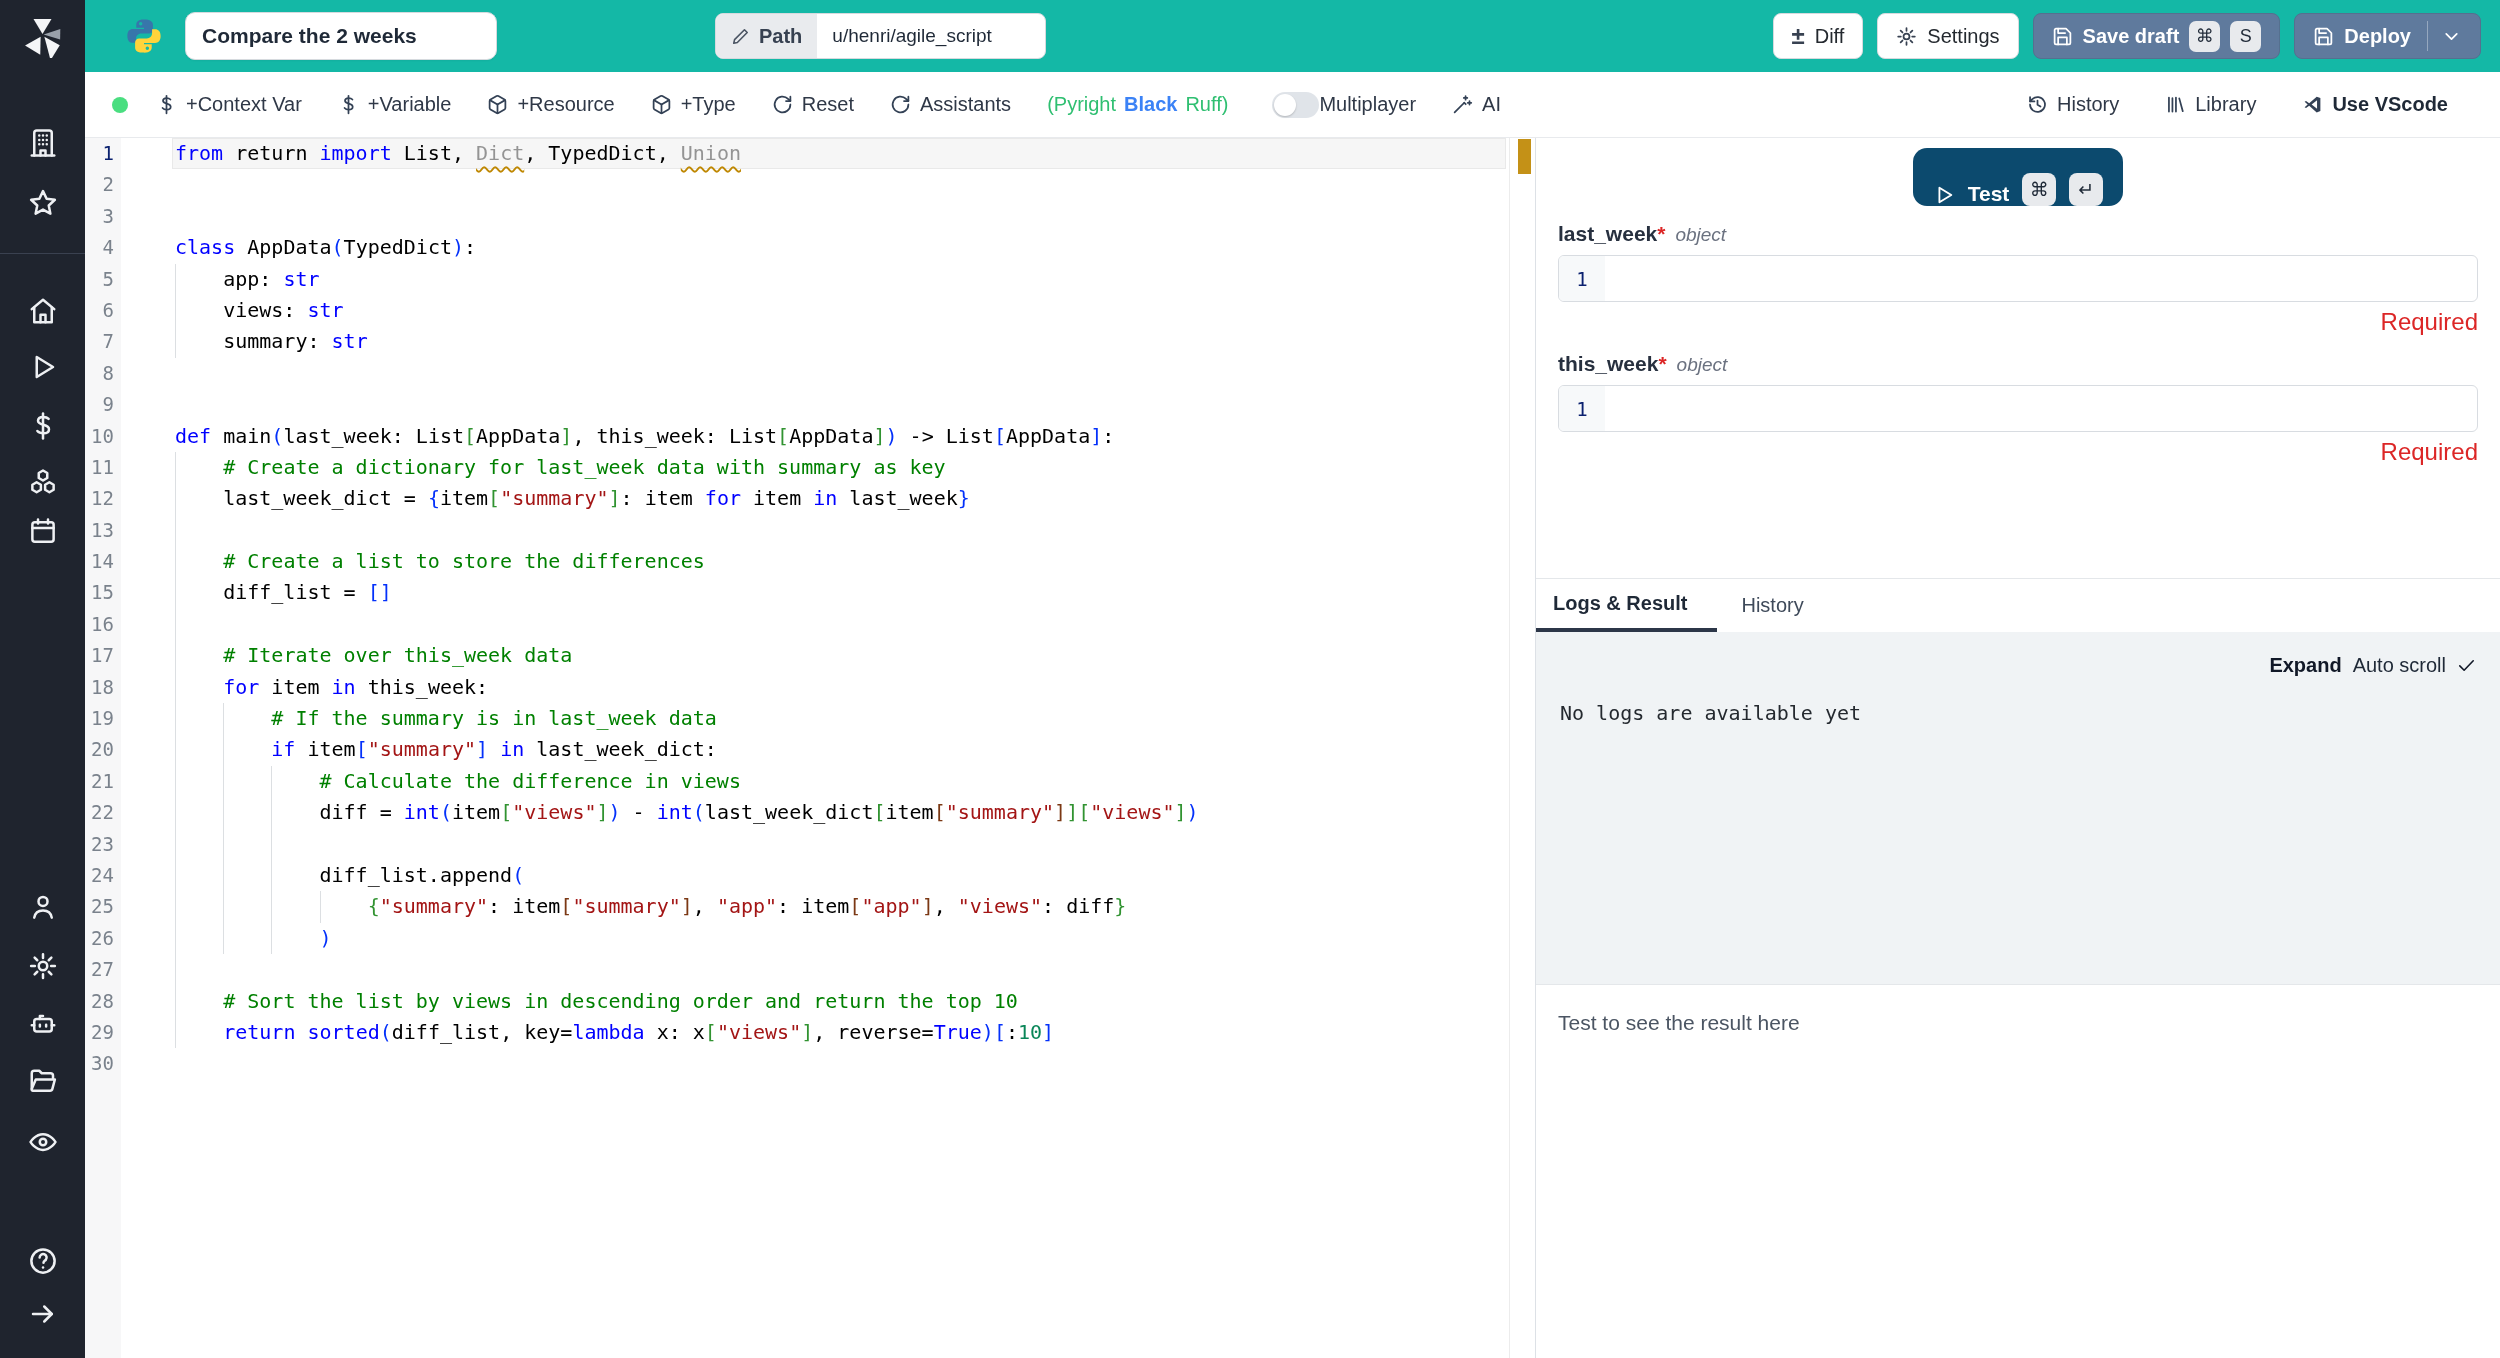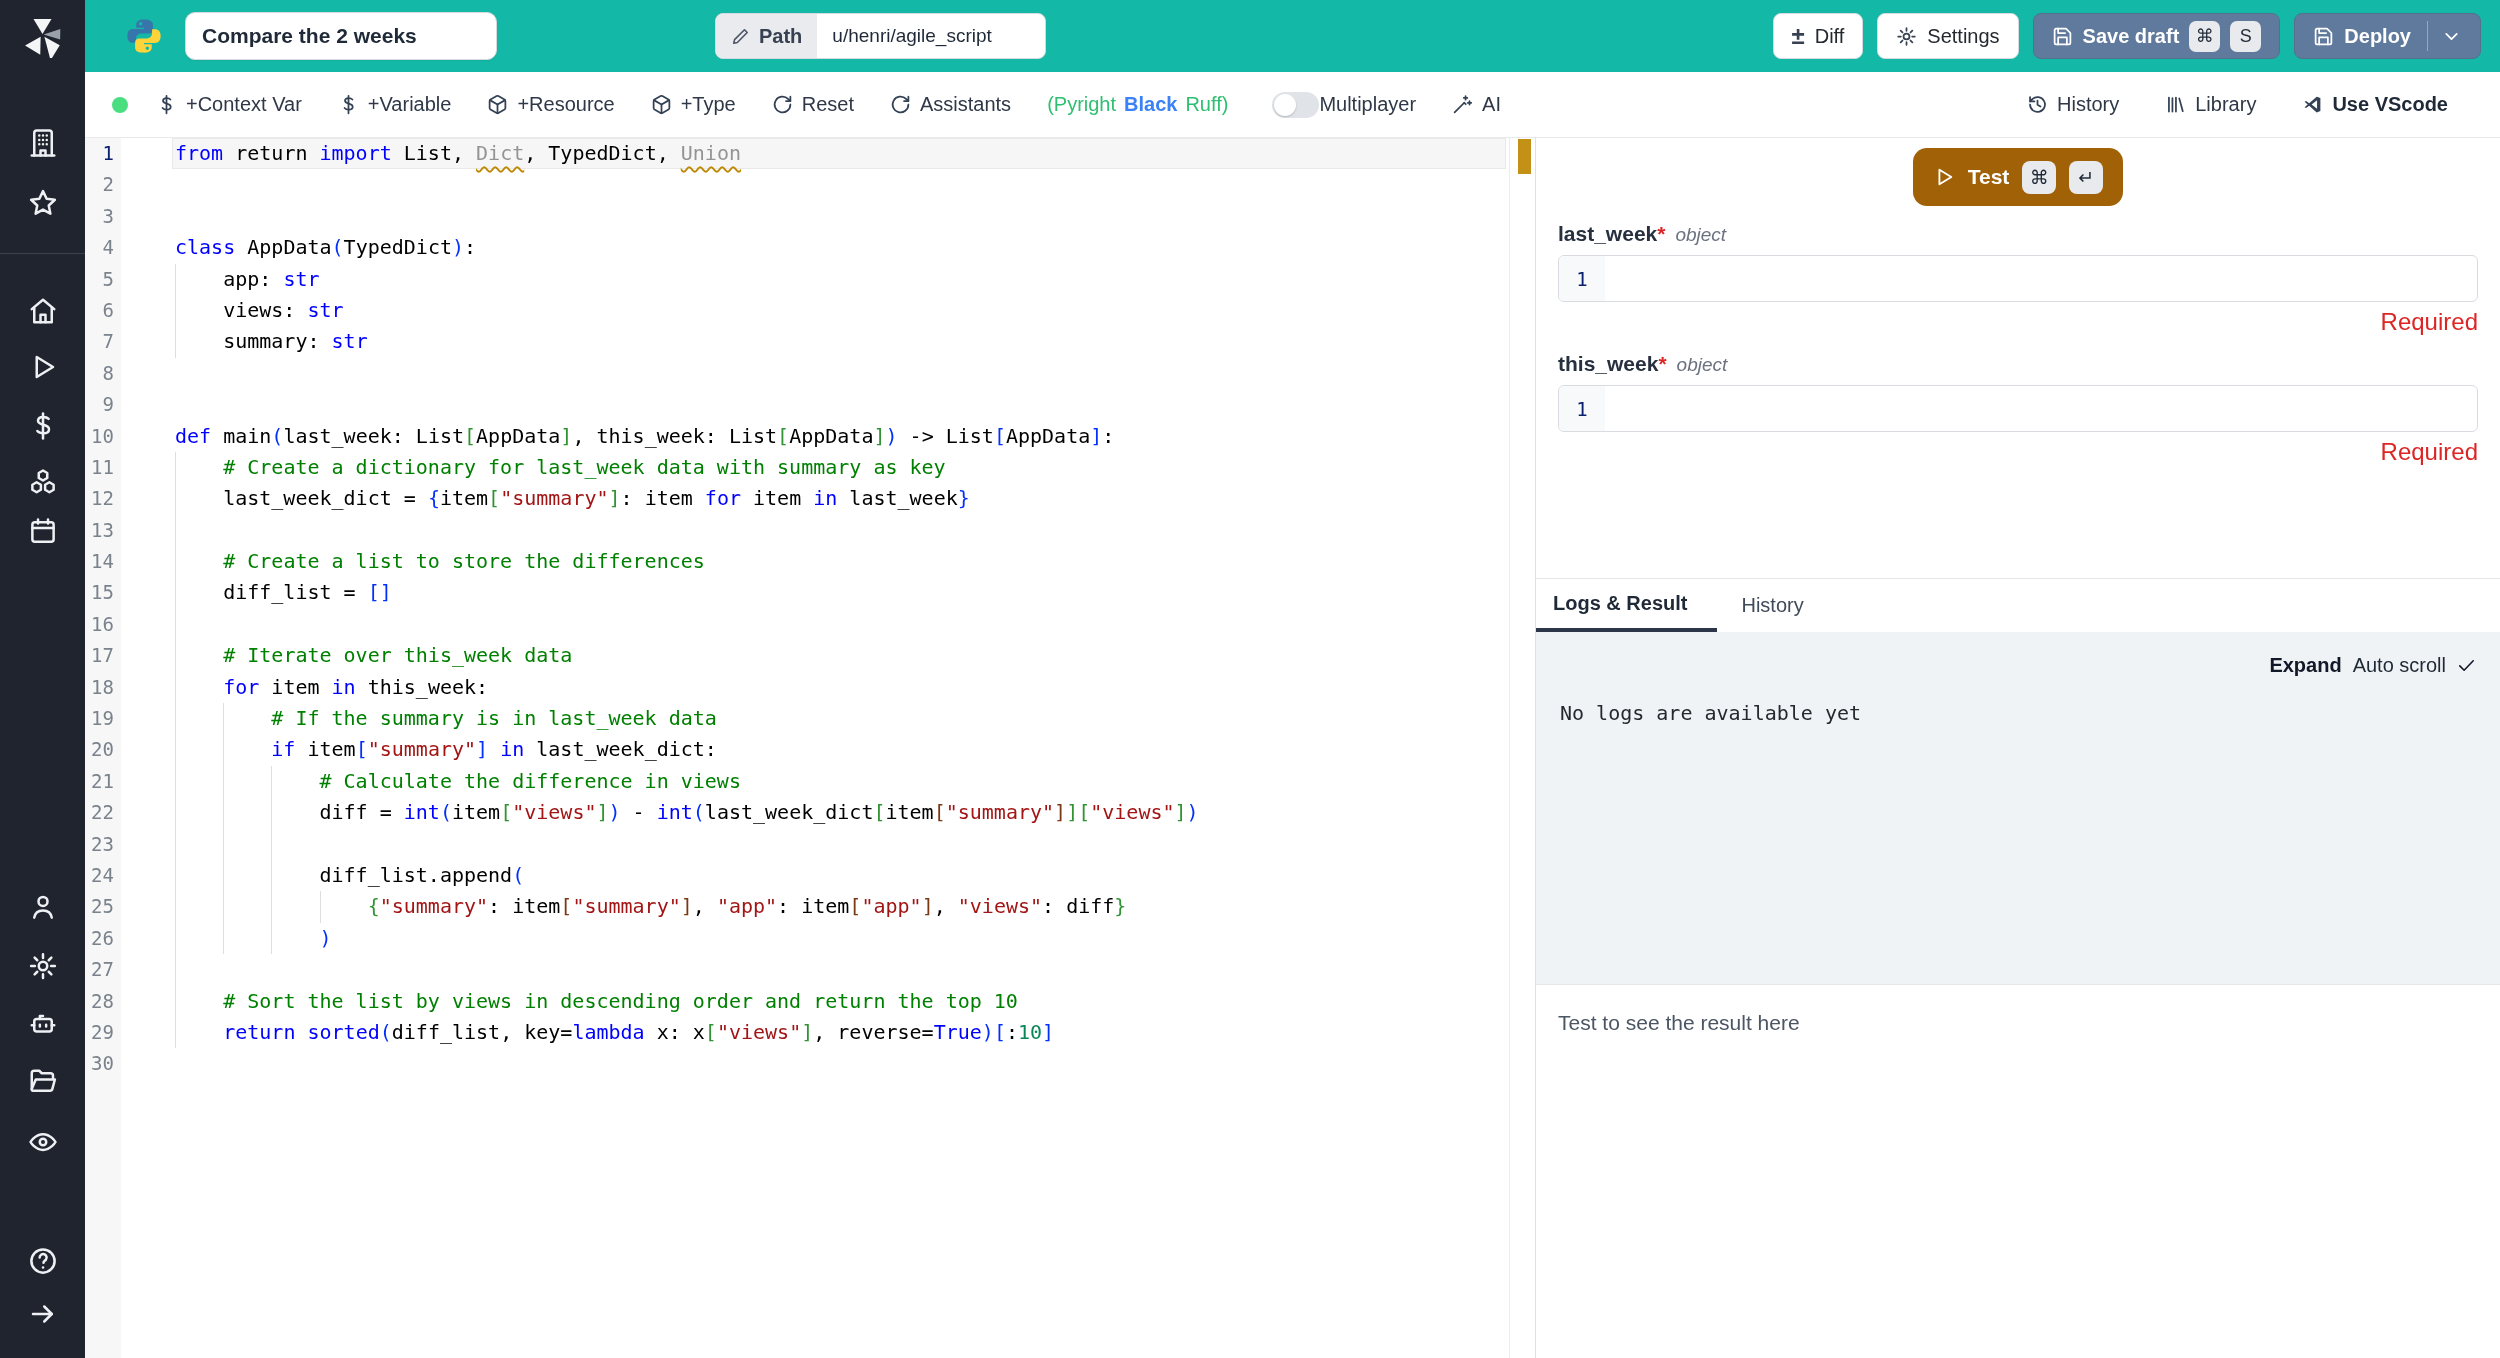--- a/index.html
+++ b/index.html
@@ -64,21 +64,21 @@
   .tok-b0{color:#0431fa;}
   .tok-b1{color:#319331;}
   .tok-b2{color:#7b3814;}
   .tok-t{color:#000000;}
   .tok-u{color:#949494;text-decoration:underline wavy #bf8803 1.5px;text-underline-offset:6px;}
   .ruler-mark{position:absolute;right:4px;top:1px;width:13px;height:35px;background:#bf8803;opacity:.92;}
 
   
   .right-panel{position:absolute;left:1535px;top:138px;right:0;bottom:0;background:#fff;border-left:1px solid #dde1e6;box-sizing:border-box;}
   .args-sec{position:absolute;left:0;top:0;right:0;height:440px;padding:10px 22px;box-sizing:border-box;}
-  .test-btn{margin:0 auto;display:flex;align-items:center;gap:13px;height:58px;width:max-content;padding:0 20px;background:#a16207;border:none;border-radius:14px;color:#fff;font-family:inherit;font-size:21px;font-weight:600;cursor:pointer;}
+  .test-btn{margin:0 auto;display:flex;align-items:flex-end;gap:13px;height:58px;width:max-content;padding:0 20px;background:#0c4a6e;border:none;border-radius:14px;color:#fff;font-family:inherit;font-size:21px;font-weight:600;cursor:pointer;}
   .test-btn .ic{width:22px;height:22px;color:#fff;}
   .test-btn .kbd{min-width:34px;height:33px;border-radius:8px;font-size:19px;}
   .arg-head{margin-top:16px;display:flex;align-items:baseline;}
   .arg-name{font-size:21px;font-weight:700;color:#27303f;}
   .arg-star{color:#dc2626;font-weight:700;font-size:21px;}
   .arg-type{font-style:italic;color:#6b7280;font-size:19px;margin-left:10px;}
   .mini-editor{margin-top:9px;height:45px;border:1px solid #d8dce1;border-radius:6px;display:flex;overflow:hidden;background:#fff;cursor:text;}
   .mini-gutter{width:46px;flex:none;background:#f7f9fa;color:#0b216f;font:19px "DejaVu Sans Mono",monospace;display:flex;align-items:center;justify-content:center;}
   .mini-body{flex:1;}
   .required{text-align:right;color:#dc2626;font-size:24px;margin-top:6px;margin-bottom:6px;}

